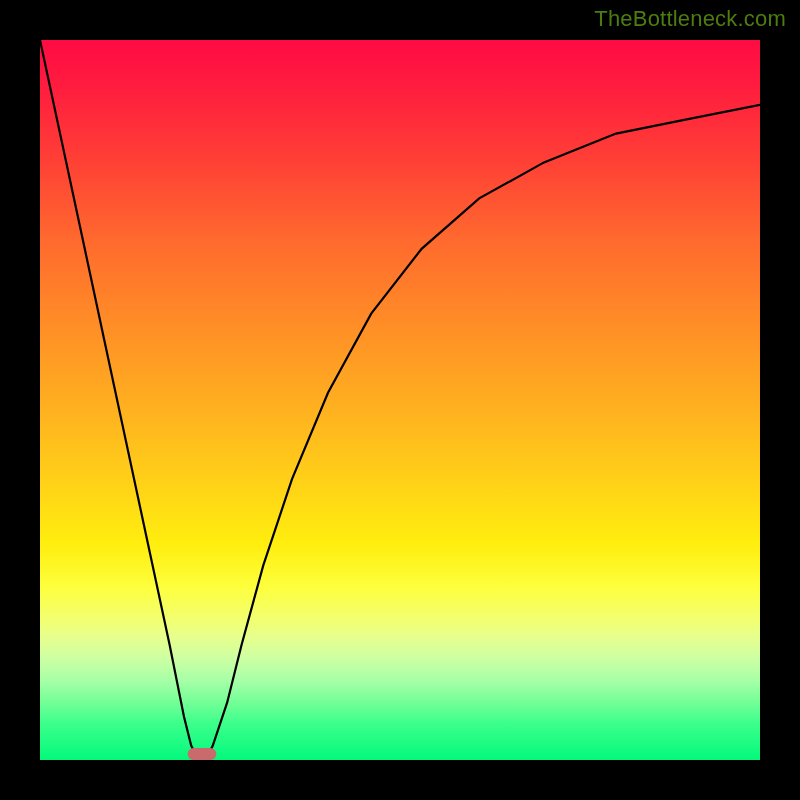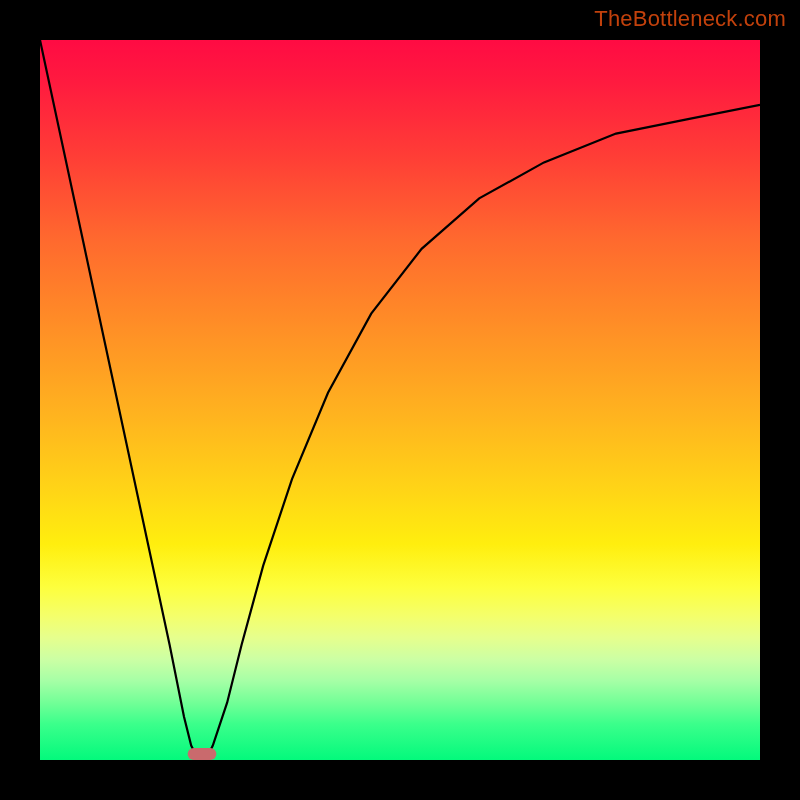--- a/index.html
+++ b/index.html
@@ -55,21 +55,21 @@
   }
   .base-marker {
     fill: #c96a6d;
     rx: 6;
     ry: 6;
   }
   .watermark {
     position: absolute;
     top: 6px;
     right: 14px;
-    color: #c2410c;
+    color: #4d7c0f;
     font-size: 22px;
     font-weight: 400;
     letter-spacing: 0.2px;
   }
 </style>
 </head>
 <body>
 
 <div class="stage">
 

